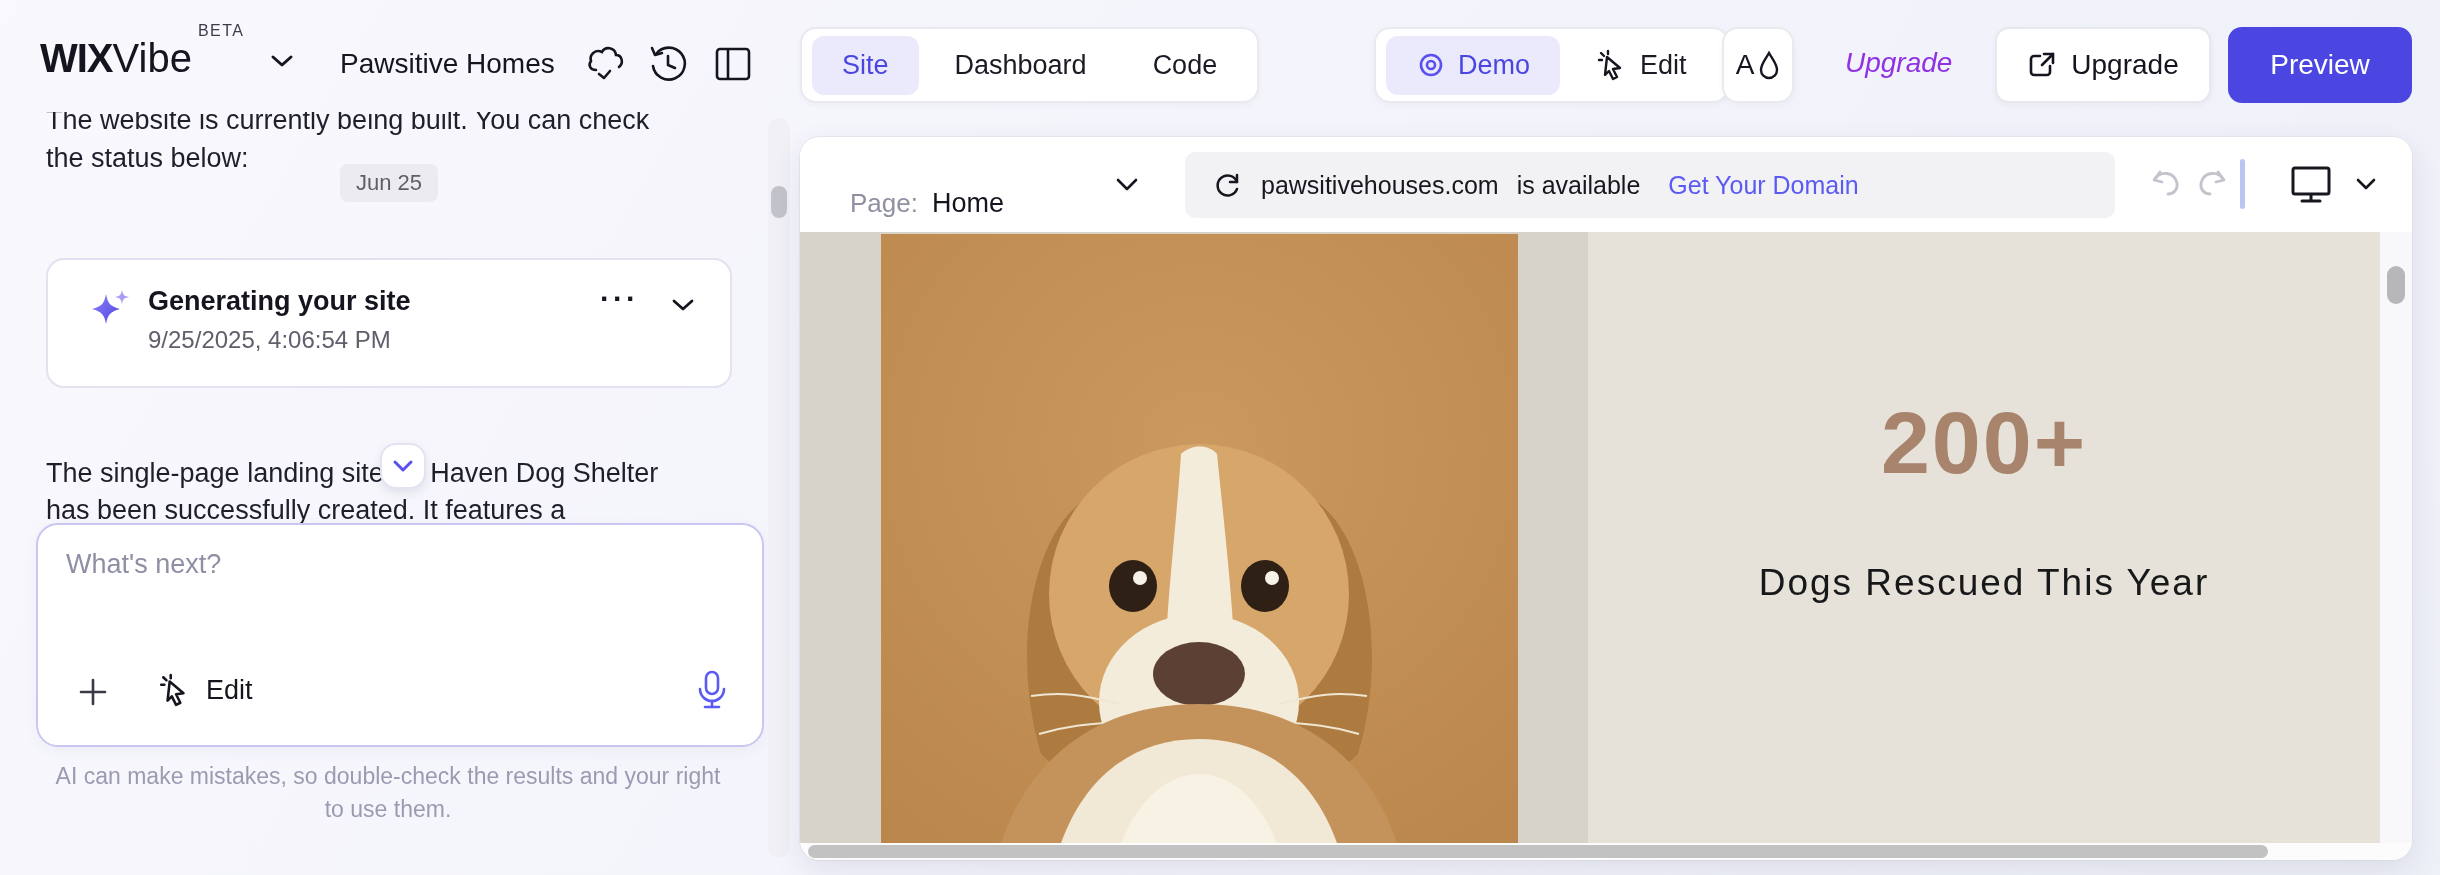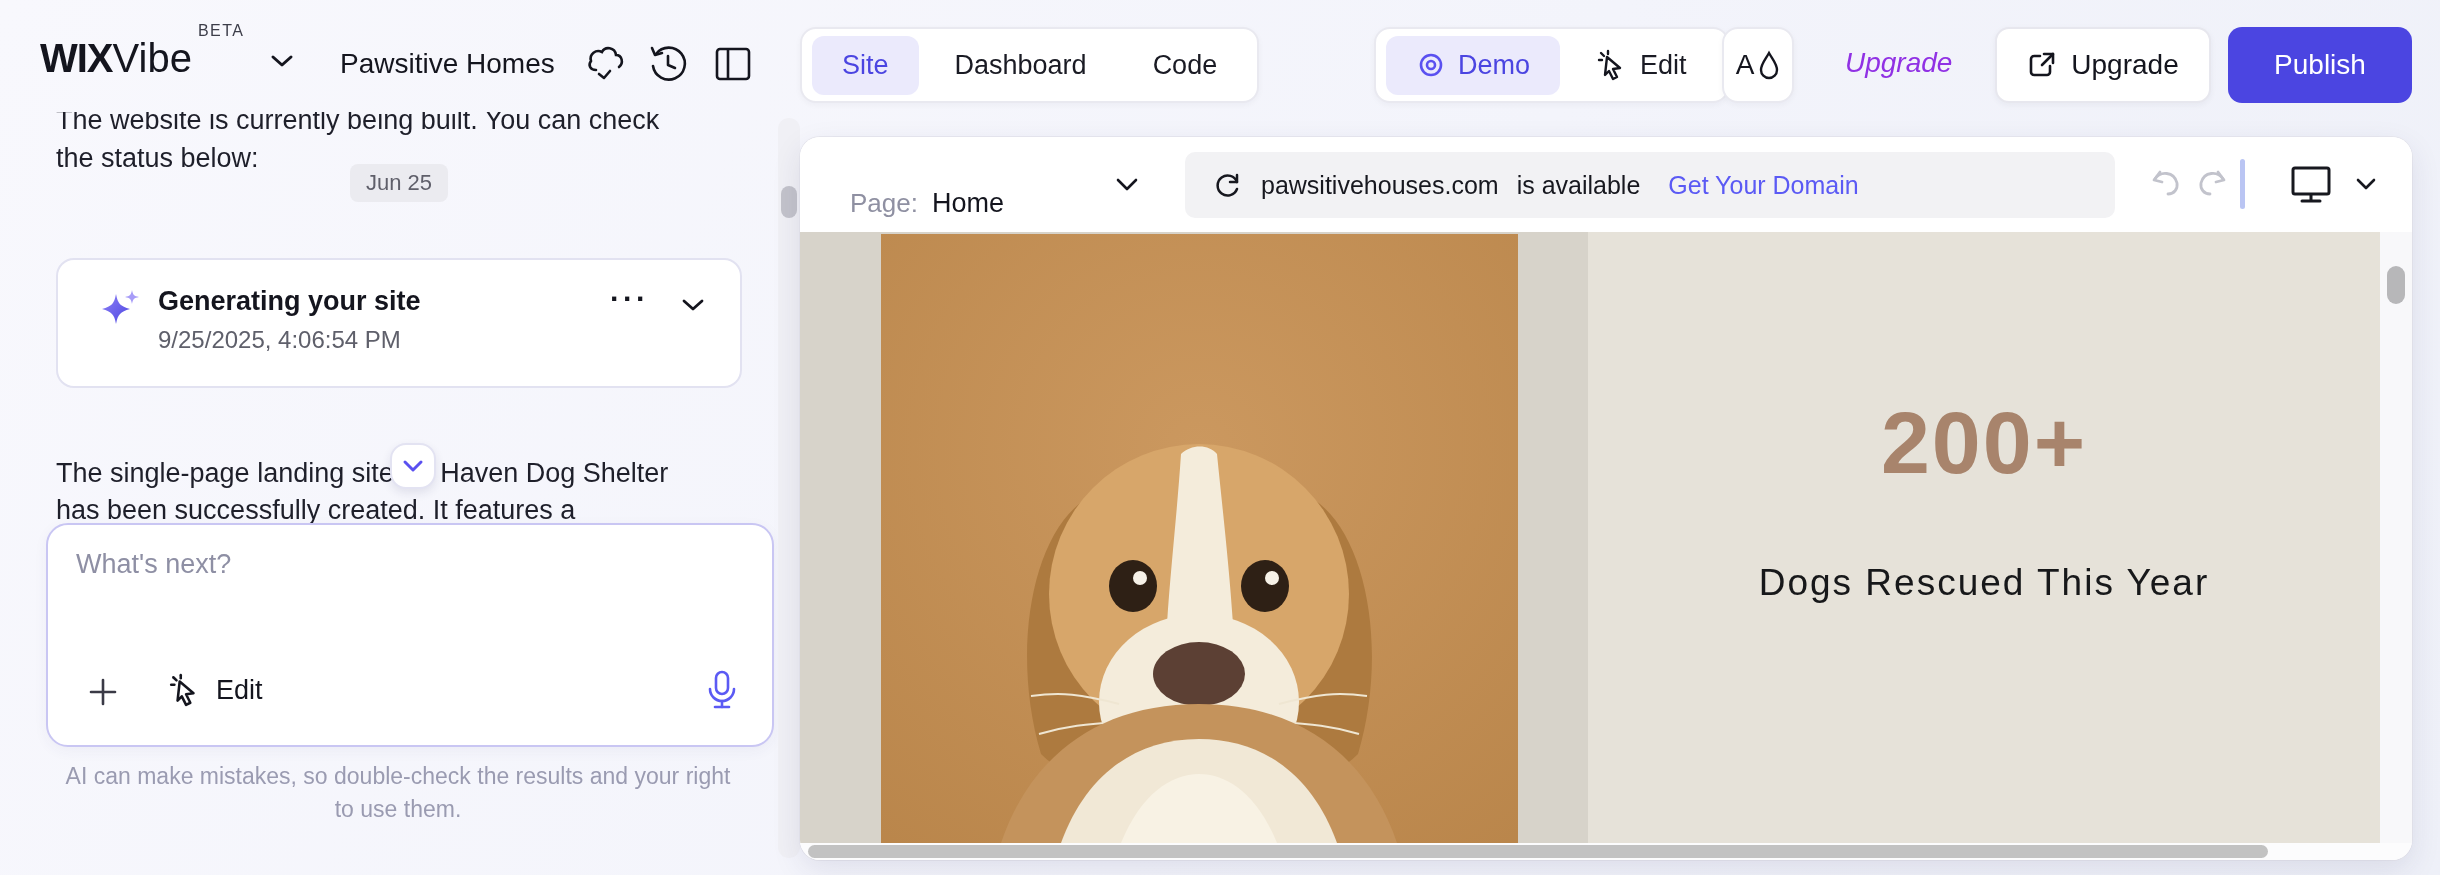--- a/index.html
+++ b/index.html
@@ -35,21 +35,21 @@
     display:flex; align-items:center; justify-content:center; gap:14px;
     box-shadow:0 2px 6px rgba(30,30,60,0.05);
   }
   .btn-publish {
     width:184px; height:76px; background:var(--accent); border:none; border-radius:14px;
     font-family:inherit; font-size:28px; color:#ffffff; cursor:pointer;
     display:flex; align-items:center; justify-content:center;
   }
 
   
-  #chat-clip { position:absolute; left:12px; top:112px; width:800px; height:763px; overflow:hidden; }
+  #chat-clip { position:absolute; left:2px; top:112px; width:800px; height:763px; overflow:hidden; }
   .chat-text { font-size:27px; line-height:37px; color:#1e1f2a; }
   .date-badge { background:#ebebf0; color:#5f5f6a; font-size:22px; padding:6px 16px; border-radius:8px; }
   .gen-card {
     position:absolute; left:44px; top:146px; width:686px; height:130px;
     background:#fff; border:2px solid #e2e2f1; border-radius:18px;
   }
   .gen-title { font-size:27px; font-weight:700; color:#14151e; }
   .gen-time { font-size:24px; color:#5f606b; }
   .gen-ellipsis { font-size:30px; font-weight:700; letter-spacing:3px; color:#14151e; background:none; border:none; cursor:pointer; }
   .scroll-down-btn {
@@ -194,21 +194,21 @@
       <svg width="30" height="30" viewBox="0 0 30 30">
         <path d="M13 6 H7 a3 3 0 0 0 -3 3 v13 a3 3 0 0 0 3 3 h13 a3 3 0 0 0 3 -3 v-6" fill="none" stroke="#14151e" stroke-width="2.6" stroke-linecap="round"></path>
         <polyline points="17,4 26,4 26,13" fill="none" stroke="#14151e" stroke-width="2.6" stroke-linecap="round" stroke-linejoin="round"></polyline>
         <line x1="26" y1="4" x2="15" y2="15" stroke="#14151e" stroke-width="2.6" stroke-linecap="round"></line>
       </svg>
     </span>
     <span>Upgrade</span>
   </button>
 
   <button class="btn-publish abs" style="left:2228px; top:27px;">
-    <span>Publish</span>
+    <span>Preview</span>
   </button>
 
   <div id="chat-clip">
 
     <div class="chat-text abs" style="left:44px; top:-10px; width:700px;">The website is currently being built. You can check</div>
     <div class="chat-text abs" style="left:44px; top:28px; width:700px;">the status below:</div>
     <span class="date-badge abs" style="left:338px; top:52px;">Jun 25</span>
 
     <div class="gen-card">
       <span class="abs" style="left:38px; top:26px;">

